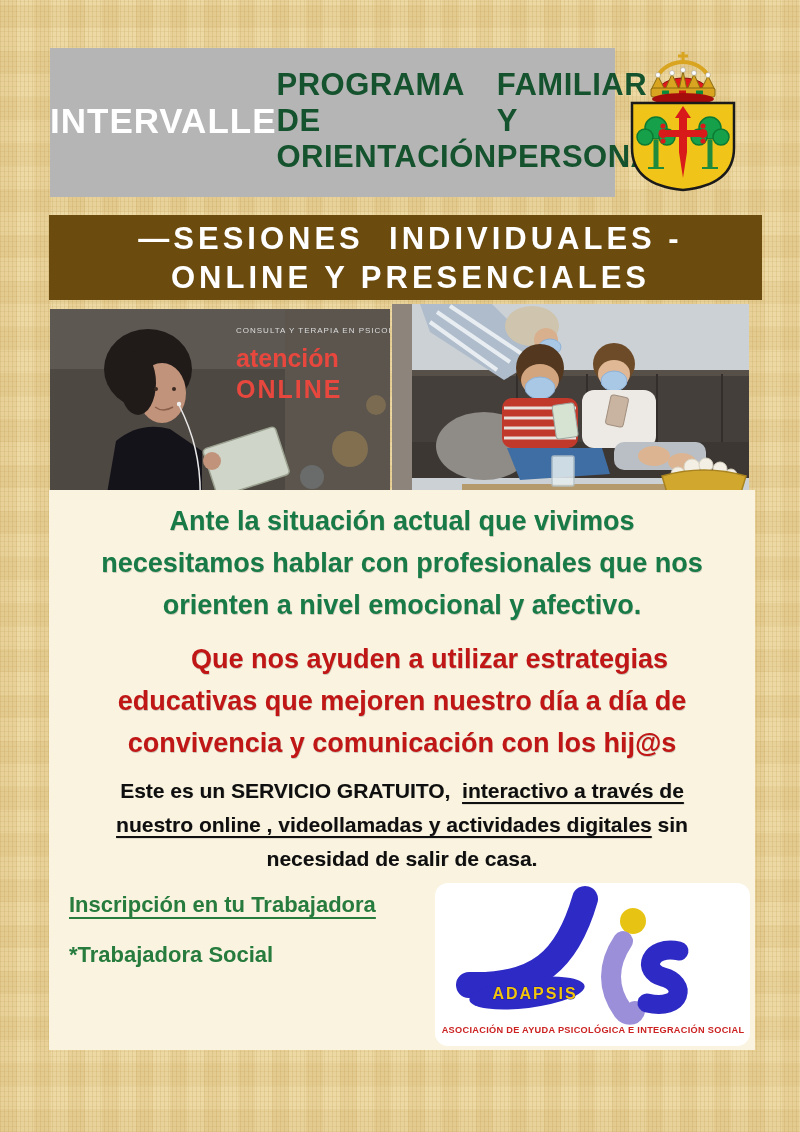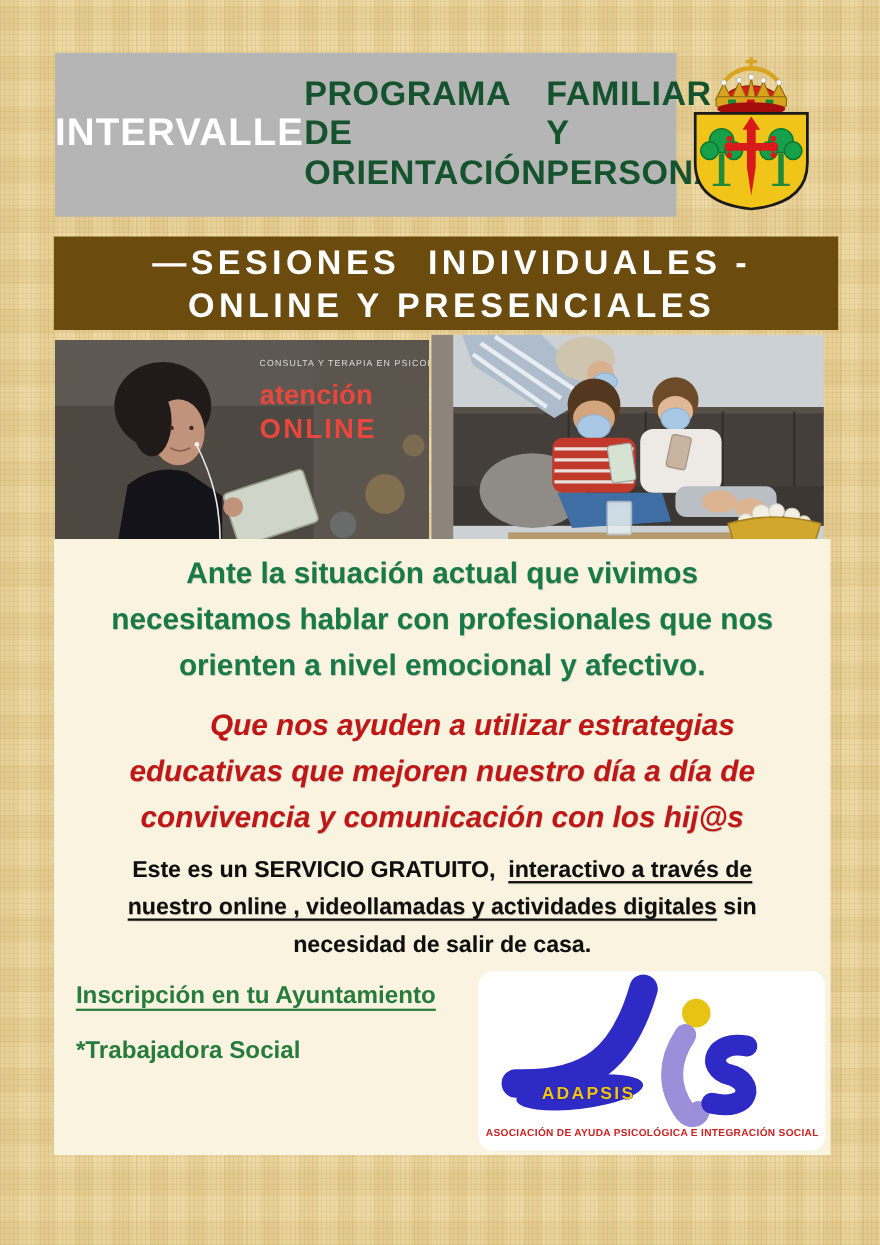--- a/index.html
+++ b/index.html
@@ -31,21 +31,21 @@
   .photo-left  { left:50px;  top:309px; width:340px; height:196px; }
   .photo-right { left:392px; top:304px; width:357px; height:206px; }
   .photo svg { display:block; width:100%; height:100%; }
   .content-box {
     position:absolute; left:49px; top:490px; width:706px; height:560px;
     background:#f9f3e0;
   }
   .para { margin:0; }
   .green-para { margin-top:10px; }
   .green-para .line { color:#177a47; font-size:27px; font-weight:bold; line-height:42px; text-align:center; white-space:nowrap; text-shadow:0.5px 0.5px 0 rgba(0,0,0,0.18); }
-  .red-para { margin-top:12px;font-style:italic; }
+  .red-para { margin-top:12px; }
   .red-para .line { color:#c01616; font-size:27px; font-weight:bold; line-height:42px; text-align:center; white-space:nowrap; text-shadow:0.5px 0.5px 0 rgba(0,0,0,0.18); }
   .red-para .line:first-child { padding-left:55px; }
   .service-para { margin-top:10px; }
   .service-para .line { color:#0f0f0f; font-size:21px; font-weight:bold; line-height:34px; text-align:center; white-space:pre; text-shadow:0.4px 0.4px 0 rgba(0,0,0,0.25); }
   .service-para .u { text-decoration:underline; text-decoration-thickness:2px; text-underline-offset:4px; }
   .inscription {
     margin:16px 0 0 20px; color:#267b3d; font-size:22px; font-weight:bold;
     text-decoration:underline; text-decoration-thickness:2px; text-underline-offset:5px;
     display:inline-block;
   }
@@ -223,21 +223,21 @@
       <div class="line">convivencia y comunicación con los hij@s</div>
     </div>
 
     <div class="para service-para">
       <div class="line"><span>Este es un SERVICIO GRATUITO,  </span><span class="u">interactivo a través de</span></div>
       <div class="line"><span class="u">nuestro online , videollamadas y actividades digitales</span><span> sin</span></div>
       <div class="line"><span>necesidad de salir de casa.</span></div>
     </div>
 
     <div>
-      <span class="inscription">Inscripción en tu Ayuntamiento</span>
+      <span class="inscription">Inscripción en tu Trabajadora</span>
     </div>
     <div class="social-worker">*Trabajadora Social</div>
 
     <div class="logo-box">
       <svg viewBox="0 0 315 163">
         <g>
           <path d="M150,16 C132,78 102,104 34,102" stroke="#2e2ac6" stroke-width="26" fill="none" stroke-linecap="round"></path>
           <ellipse cx="92" cy="110" rx="58" ry="15" fill="#2e2ac6" transform="rotate(-7 92 110)"></ellipse>
           <circle cx="198" cy="38" r="13" fill="#e7c414"></circle>
           <path d="M188,58 C172,82 172,106 188,128 C192,133 198,133 200,128" stroke="#9c8fd9" stroke-width="20" fill="none" stroke-linecap="round"></path>

